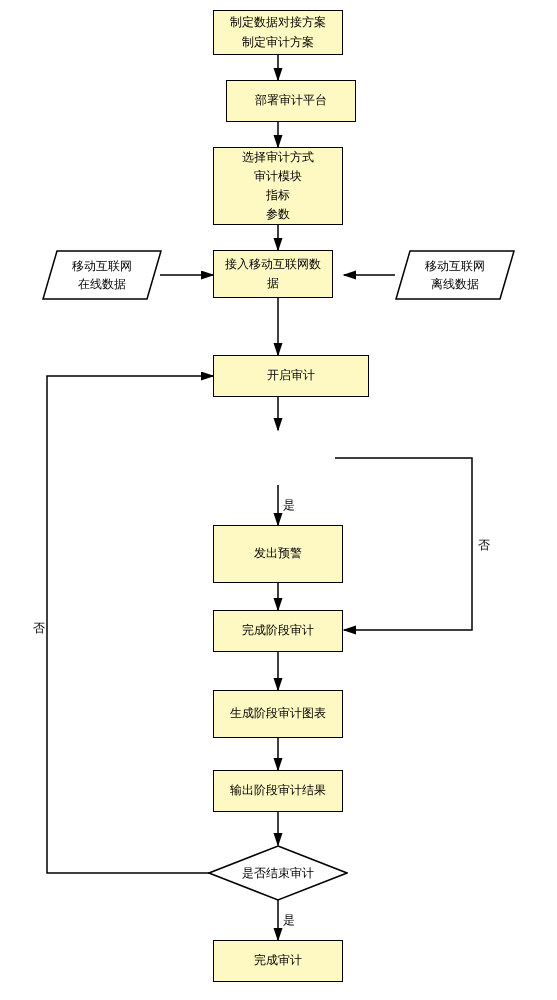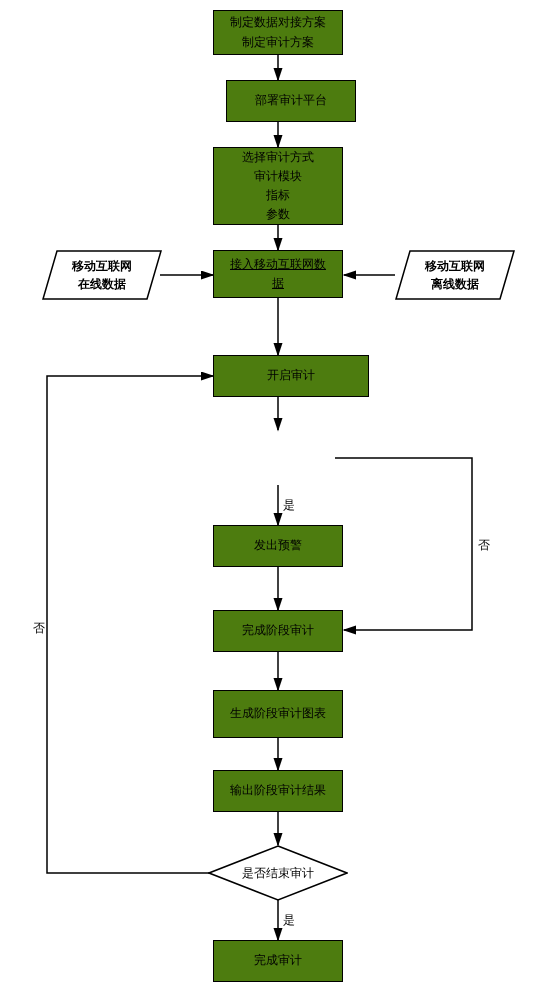--- a/index.html
+++ b/index.html
@@ -10,21 +10,21 @@
       font-size: 12px;
     }
     .canvas {
       position: relative;
       width: 557px;
       height: 1000px;
     }
     .box {
       position: absolute;
       border: 1.5px solid #000;
-      background: #4d7c0f;
+      background: #fef9c3;
       display: flex;
       flex-direction: column;
       align-items: center;
       justify-content: center;
       text-align: center;
       line-height: 1.6;
       box-sizing: border-box;
       padding: 4px;
     }
     .diamond-wrap {
@@ -67,21 +67,20 @@
       position: absolute;
       top: 0;
       left: 0;
       width: 100%;
       height: 100%;
       display: flex;
       align-items: center;
       justify-content: center;
       text-align: center;
       line-height: 1.5;
-      font-weight: bold;
     }
     .edge-label {
       position: absolute;
       font-size: 12px;
       background: #fff;
     }
     svg.arrows {
       position: absolute;
       top: 0;
       left: 0;
@@ -140,21 +139,21 @@
     <span>部署审计平台</span>
   </div>
 
   <div class="box" style="left:213px; top:147px; width:130px; height:78px;">
     <span>选择审计方式</span>
     <span>审计模块</span>
     <span>指标</span>
     <span>参数</span>
   </div>
 
-  <div class="box" style="left:213px; top:250px; width:130px; height:48px;text-decoration:underline;">
+  <div class="box" style="left:213px; top:250px; width:120px; height:48px;">
     <span>接入移动互联网数</span>
     <span>据</span>
   </div>
 
   <div class="parallelogram-wrap" style="left:42px; top:250px; width:120px; height:50px;">
     <svg viewBox="0 0 120 50" preserveAspectRatio="none">
       <polygon points="15,1 119,1 105,49 1,49" fill="#fff" stroke="#000" stroke-width="1.5"></polygon>
     </svg>
     <div class="label">
       <div>
@@ -174,21 +173,21 @@
         <div>离线数据</div>
       </div>
     </div>
   </div>
 
   <div class="box" style="left:213px; top:355px; width:156px; height:42px;">
     <span>开启审计</span>
   </div>
 
 
-  <div class="box" style="left:213px; top:525px; width:130px; height:42px;">
+  <div class="box" style="left:213px; top:525px; width:130px; height:58px;">
     <span>发出预警</span>
   </div>
 
   <div class="box" style="left:213px; top:610px; width:130px; height:42px;">
     <span>完成阶段审计</span>
   </div>
 
   <div class="box" style="left:213px; top:690px; width:130px; height:48px;">
     <span>生成阶段审计图表</span>
   </div>

